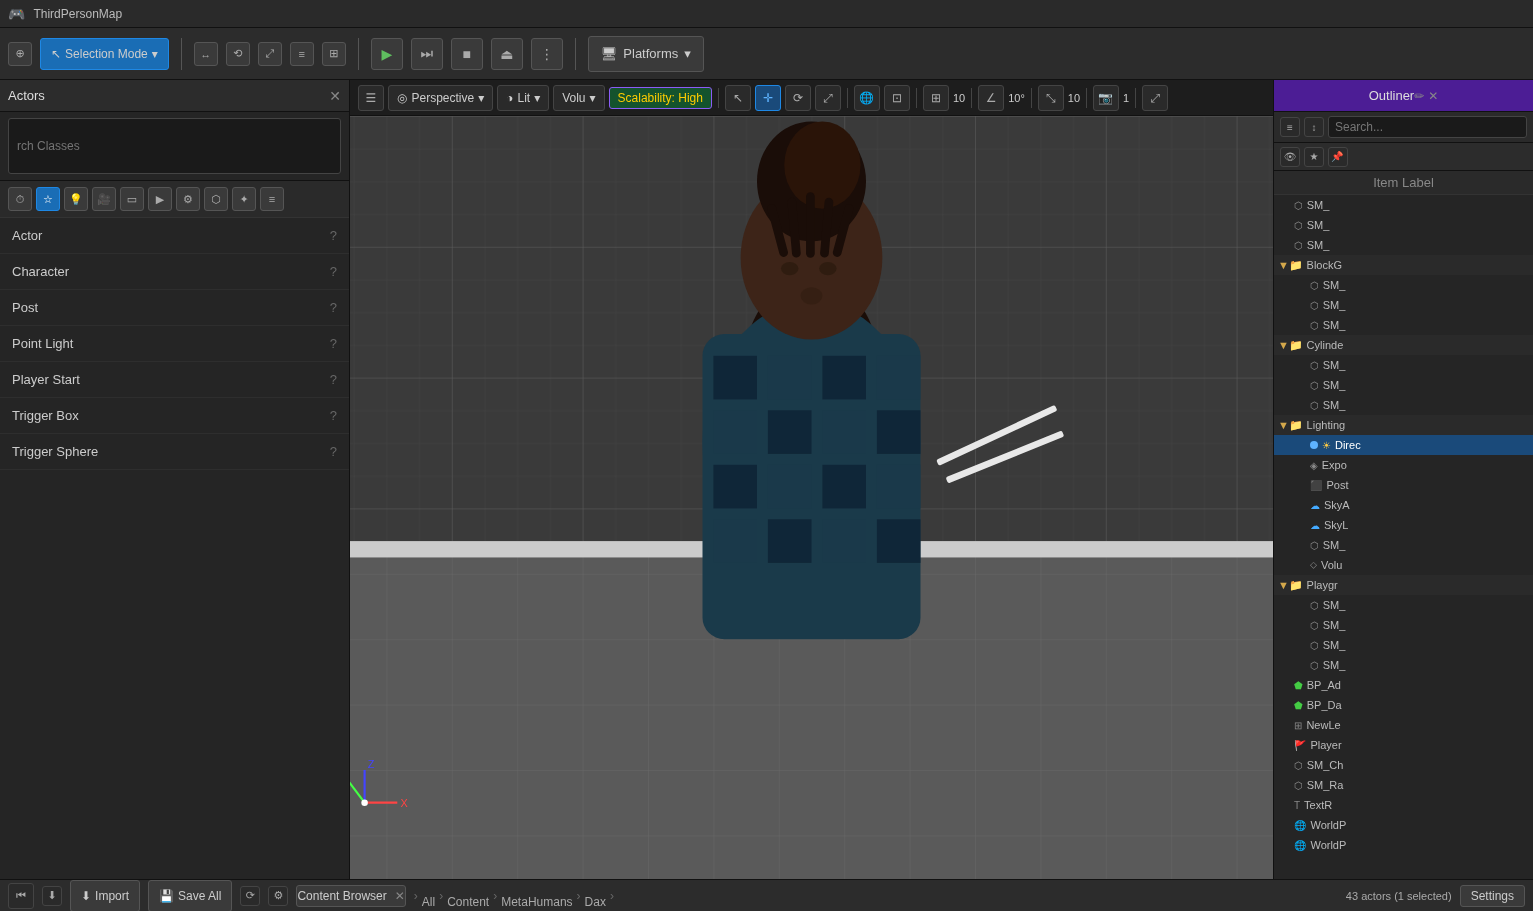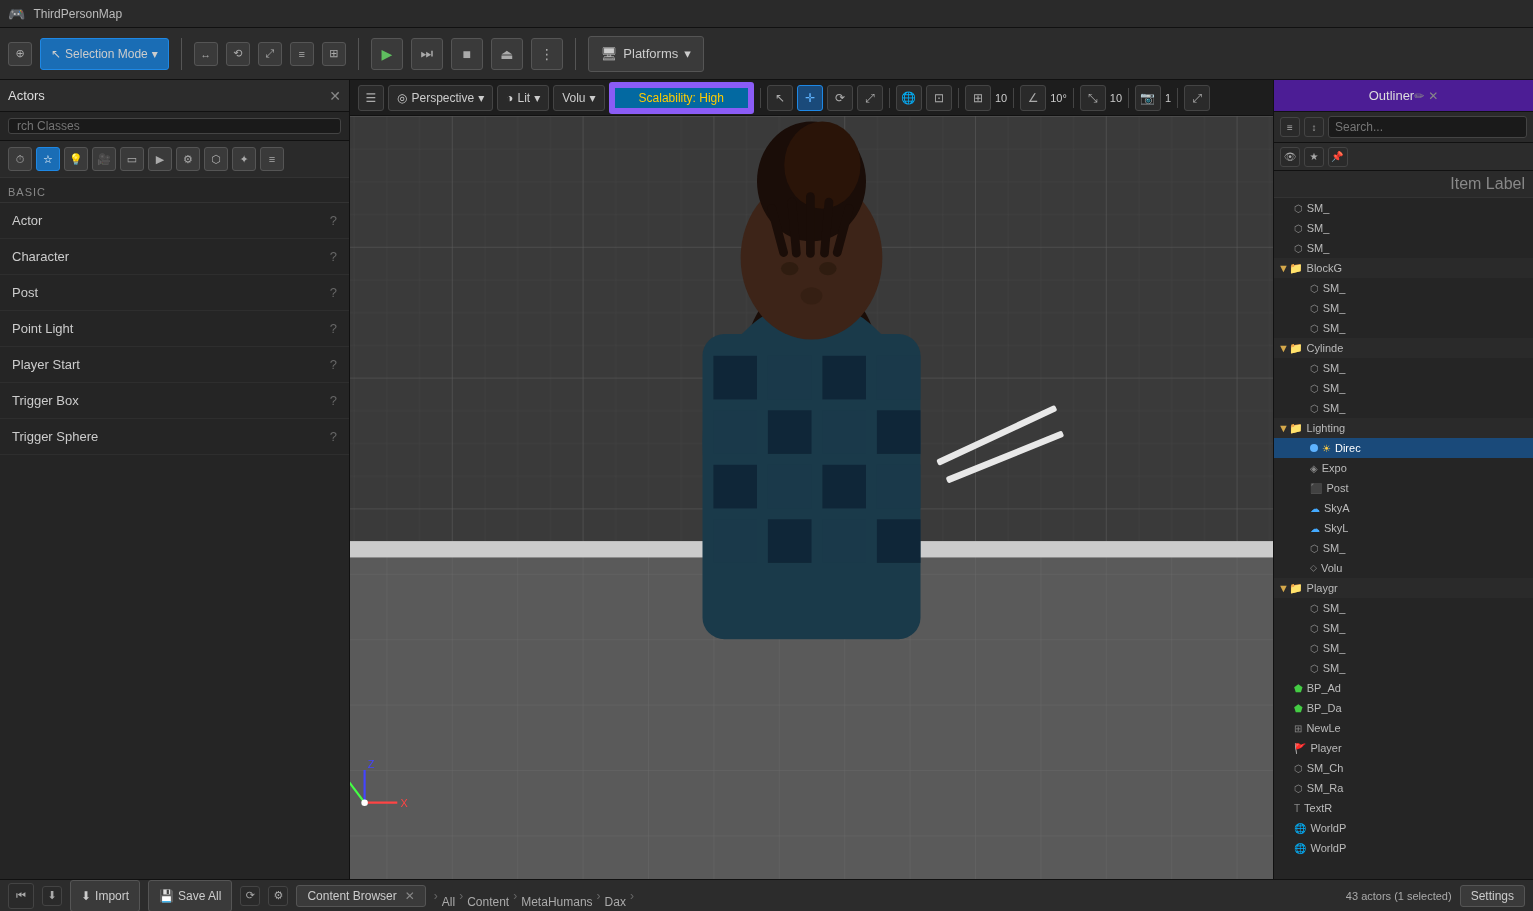--- a/index.html
+++ b/index.html
@@ -128,21 +128,21 @@
     #search-bar {
       padding: 6px 8px;
       border-bottom: 1px solid #111;
     }
     #search-bar input {
       width: 100%;
       background: #1a1a1a;
       border: 1px solid #444;
       border-radius: 3px;
       color: #ccc;
-      padding: 0 8px;
+      padding: 20px 8px;
       font-size: 12px;
     }
 
     #actor-icons {
       display: flex;
       align-items: center;
       padding: 6px 8px;
       gap: 4px;
       border-bottom: 1px solid #333;
       background: #2a2a2a;
@@ -220,23 +220,23 @@
       font-size: 12px;
       cursor: pointer;
       display: flex;
       align-items: center;
       gap: 4px;
       height: 26px;
     }
     .vp-scalability {
       color: #ffcc00;
       font-size: 12px;
-      padding: 3px 24px;
-      background: #0369a1;
-      border: 6px solid #8b5cf6;
+      padding: 3px 8px;
+      background: #14532d;
+      border: 1px solid #8b5cf6;
       border-radius: 3px;
     }
     .vp-icon-btn {
       width: 26px;
       height: 26px;
       background: #2a2a2a;
       border: 1px solid #444;
       border-radius: 3px;
       display: flex;
       align-items: center;
@@ -302,23 +302,23 @@
       height: 28px;
       background: #2c2c2c;
       display: flex;
       align-items: center;
       padding: 0 6px;
       gap: 4px;
       border-bottom: 1px solid #111;
     }
     #item-label-header {
       padding: 4px 8px;
-      font-size: 16px;
+      font-size: 13px;
       color: #888;
-      text-align: right;
+      text-align: center;
       border-bottom: 1px solid #333;
       background: #2a2a2a;
     }
     #outliner-tree {
       flex: 1;
       overflow-y: auto;
       overflow-x: hidden;
     }
     #outliner-tree::-webkit-scrollbar { width: 6px; }
     #outliner-tree::-webkit-scrollbar-track { background: #1a1a1a; }
@@ -361,21 +361,21 @@
       padding: 0 8px;
       gap: 8px;
       border-top: 1px solid #111;
       flex-shrink: 0;
     }
     .bottom-tab {
       background: #3a3a3a;
       border: 1px solid #555;
       border-radius: 3px;
       color: #ccc;
-      padding: 3px 10px;
+      padding: 3px 0;
       font-size: 12px;
       cursor: pointer;
       display: flex;
       align-items: center;
       gap: 4px;
     }
     .breadcrumb {
       display: flex;
       align-items: center;
       gap: 4px;
@@ -470,21 +470,20 @@
       <div class="actor-icon-btn active">☆</div>
       <div class="actor-icon-btn">💡</div>
       <div class="actor-icon-btn">🎥</div>
       <div class="actor-icon-btn">▭</div>
       <div class="actor-icon-btn">▶</div>
       <div class="actor-icon-btn">⚙</div>
       <div class="actor-icon-btn">⬡</div>
       <div class="actor-icon-btn">✦</div>
       <div class="actor-icon-btn">≡</div>
     </div>
-    <div id="basic-label">BASIC</div>
     <div id="actors-list">
       <div class="actor-item">
         <span class="item-name">Actor</span>
         <span class="item-info">?</span>
       </div>
       <div class="actor-item">
         <span class="item-name">Character</span>
         <span class="item-info">?</span>
       </div>
       <div class="actor-item">

